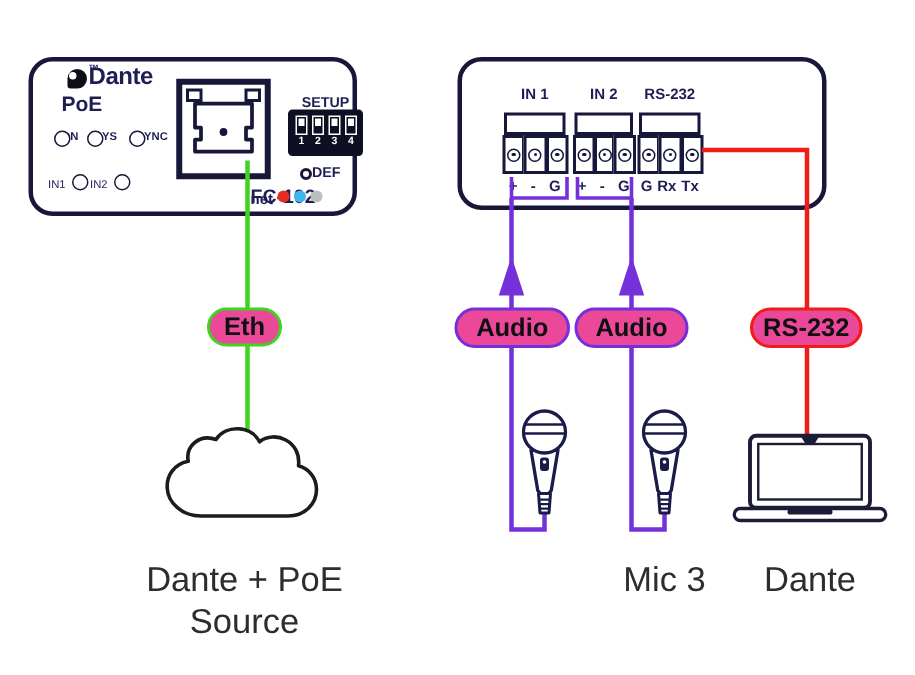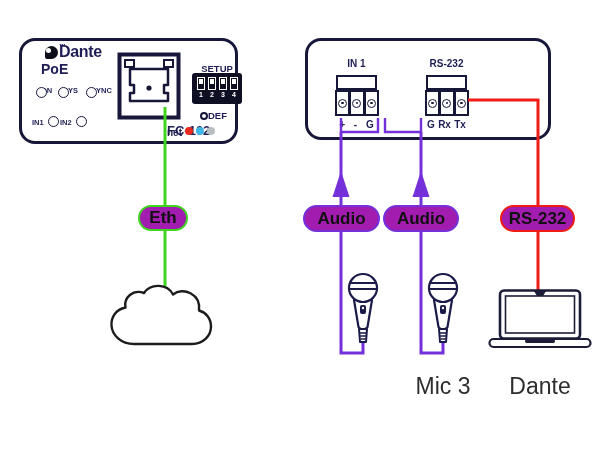--- a/index.html
+++ b/index.html
@@ -26,21 +26,21 @@
   .device *{position:absolute}
 
   
   .dante-glyph{left:23px;top:5px;width:13px;height:13px;background:#0d0d18;border-radius:50% 50% 50% 2px}
   .dante-glyph::after{content:"";position:absolute;left:1px;top:2px;width:5px;height:5px;background:#fff;border-radius:50%}
   .dante-word{left:37px;top:2px;font-size:16px;font-weight:bold;color:var(--c-navy);letter-spacing:-.3px;white-space:nowrap}
   .dante-word .tm{font-size:7px;vertical-align:7px;letter-spacing:0}
   .poe{left:19px;top:20px;font-size:14px;font-weight:bold;color:var(--c-navy)}
   .led-col{top:45px;text-align:center;font-size:7.5px;font-weight:bold;color:var(--c-navy)}
   .led-col .led{position:relative;display:block;width:11px;height:11px;border:1.8px solid var(--c-ink);border-radius:50%;margin:1px auto 0;background:#fff}
-  .led2-label{font-size:7.5px;font-weight:bold;color:var(--c-navy)}
+  .led2-label{font-size:7.5px;font-weight:normal;color:var(--c-navy)}
   .led2{width:11px;height:11px;border:1.8px solid var(--c-ink);border-radius:50%;background:#fff}
   .rj45{left:95px;top:11px}
   .setup-label{left:170px;top:22px;width:50px;text-align:center;font-size:9.5px;font-weight:bold;color:var(--c-navy)}
   .dip{left:170px;top:32px;width:50px;height:31px;background:#0f0f24;border-radius:3px}
   .dip .sw{top:4px;width:8px;height:13px;border:1.5px solid #fff;background:#0f0f24}
   .dip .sw::after{content:"";position:absolute;left:.5px;top:.5px;width:4px;height:5px;background:#fff}
   .dip .num{top:18px;width:8px;text-align:center;font-size:7px;font-weight:bold;color:#fff}
   .def{left:178px;top:69px;display:flex;align-items:center;gap:0}
   .def .btn{position:relative;width:8px;height:8px;border:2px solid var(--c-ink);border-radius:50%;background:#fff}
   .def .lbl{position:relative;font-size:9.5px;font-weight:bold;color:var(--c-navy)}
@@ -57,21 +57,21 @@
   .tb-top{position:absolute;left:1px;right:1px;top:0;height:15px;border:2px solid var(--c-ink);background:#fff}
   .tb-cells{position:absolute;left:0;right:0;top:15px;height:26px;display:flex}
   .tb-cells .cell{position:relative;flex:1;border:2px solid var(--c-ink);background:#fff;margin-right:-1px;display:flex;align-items:center;justify-content:center}
   .tb-cells .screw{position:relative;width:9px;height:9px;border:1.6px solid var(--c-ink);border-radius:50%;display:flex;align-items:center;justify-content:center}
   .tb-cells .screw::after{content:"";width:2.5px;height:2.5px;background:var(--c-ink);border-radius:50%}
   .port-pins{position:absolute;top:78px;width:100%;text-align:center;font-size:10px;font-weight:bold;color:var(--c-navy);white-space:nowrap}
   .pins-wide{word-spacing:6px}
   .pins-narrow{word-spacing:.5px}
 
   
-  .tag{position:absolute;z-index:3;background:#a21caf;border-radius:14px;display:flex;align-items:center;justify-content:center;
+  .tag{position:absolute;z-index:3;background:#ec4899;border-radius:14px;display:flex;align-items:center;justify-content:center;
        font-size:17px;font-weight:bold;color:#101010}
   .tag-eth{left:138px;top:205px;width:50px;height:26px;border:2.5px solid var(--c-green)}
   .tag-audio1{left:303px;top:205px;width:77px;height:27px;border:2.5px solid var(--c-purple)}
   .tag-audio2{left:383px;top:205px;width:76px;height:27px;border:2.5px solid var(--c-purple)}
   .tag-rs232{left:500px;top:205px;width:75px;height:27px;border:2.5px solid var(--c-red)}
 
   
   .icon{position:absolute;z-index:3}
   .cloud-icon{left:108px;top:280px}
   .mic1-icon{left:346px;top:272px}
@@ -167,20 +167,38 @@
           <span class="cell">
               <span class="screw"></span>
             </span>
           <span class="cell">
               <span class="screw"></span>
             </span>
         </div>
       </div>
       <div class="port-pins pins-wide">+ - G</div>
     </div>
+    <div class="port-group" style="left:74px;width:41px">
+      <div class="port-label">IN 2</div>
+      <div class="tb">
+        <div class="tb-top"></div>
+        <div class="tb-cells">
+          <span class="cell">
+              <span class="screw"></span>
+            </span>
+          <span class="cell">
+              <span class="screw"></span>
+            </span>
+          <span class="cell">
+              <span class="screw"></span>
+            </span>
+        </div>
+      </div>
+      <div class="port-pins pins-wide">+ - G</div>
+    </div>
     <div class="port-group" style="left:117px;width:43px">
       <div class="port-label">RS-232</div>
       <div class="tb">
         <div class="tb-top"></div>
         <div class="tb-cells">
           <span class="cell">
               <span class="screw"></span>
             </span>
           <span class="cell">
               <span class="screw"></span>
@@ -232,16 +250,20 @@
   </svg>
 
   <svg class="icon laptop-icon" width="104" height="62" viewBox="0 0 104 62">
     <rect x="12" y="2.5" width="80" height="48" rx="4" fill="#fff" stroke="#1c1c38" stroke-width="2.6"></rect>
     <rect x="17.5" y="8" width="69" height="37" fill="#fff" stroke="#1c1c38" stroke-width="1.6"></rect>
     <path d="M46,3 H58 L55,8 H49 Z" fill="#1c1c38"></path>
     <rect x="1.5" y="51" width="101" height="8" rx="4" fill="#fff" stroke="#1c1c38" stroke-width="2.2"></rect>
     <rect x="37" y="51.5" width="30" height="3.5" rx="1.75" fill="#1c1c38"></rect>
   </svg>
 
+  <div class="cap cap-source">
+    <div>Dante + PoE</div>
+    <div>Source</div>
+  </div>
   <div class="cap cap-mic2">Mic 3</div>
   <div class="cap cap-laptop">Dante</div>
 
 </div>
 
 </body></html>

